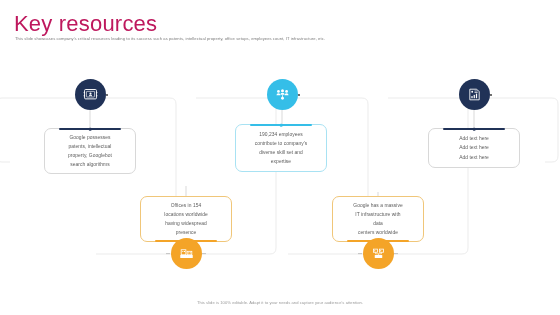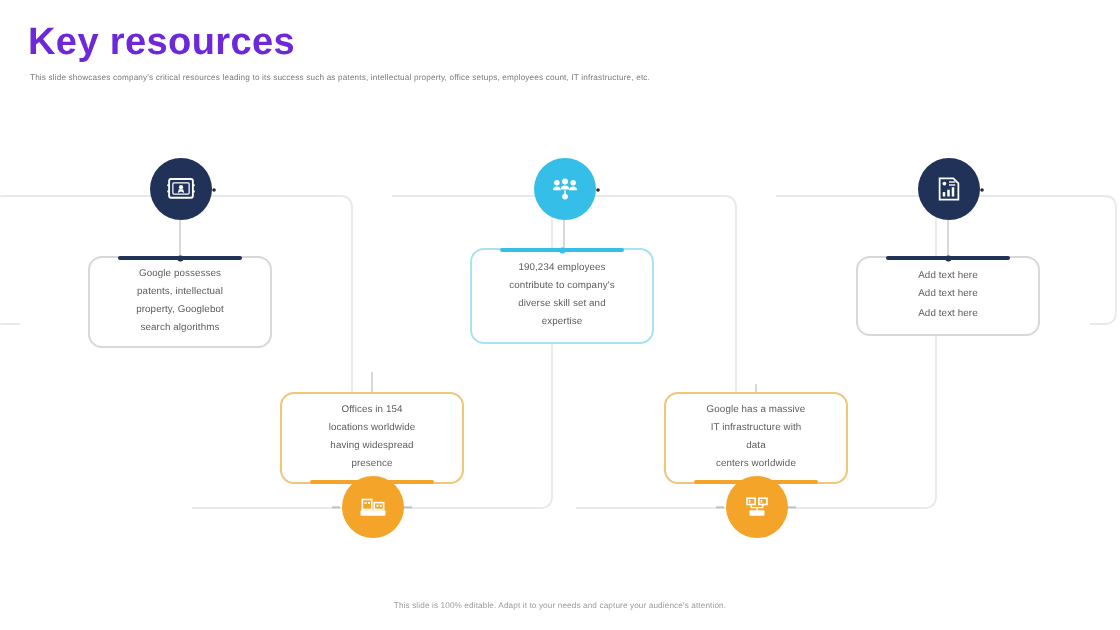--- a/index.html
+++ b/index.html
@@ -8,22 +8,22 @@
     background:#ffffff;
     font-family:"Liberation Sans", sans-serif;
     color:#404040;
     position:relative;
     overflow:hidden;
   }
 
   
   #page-title {
     position:absolute; left:14px; top:11px;
-    font-size:19px; font-weight:700; letter-spacing:.2px;
-    color:#6d28d9;
+    font-size:22px; font-weight:400; letter-spacing:.2px;
+    color:#be185d;
   }
   #page-subtitle {
     position:absolute; left:15px; top:36px;
     font-size:4.1px; font-weight:400; letter-spacing:.08px;
     color:#7a7a7a; white-space:nowrap;
   }
 
   
   #diagram { position:absolute; left:0; top:52px; width:560px; height:240px; }
   #wires { position:absolute; left:0; top:0; width:560px; height:240px; }

